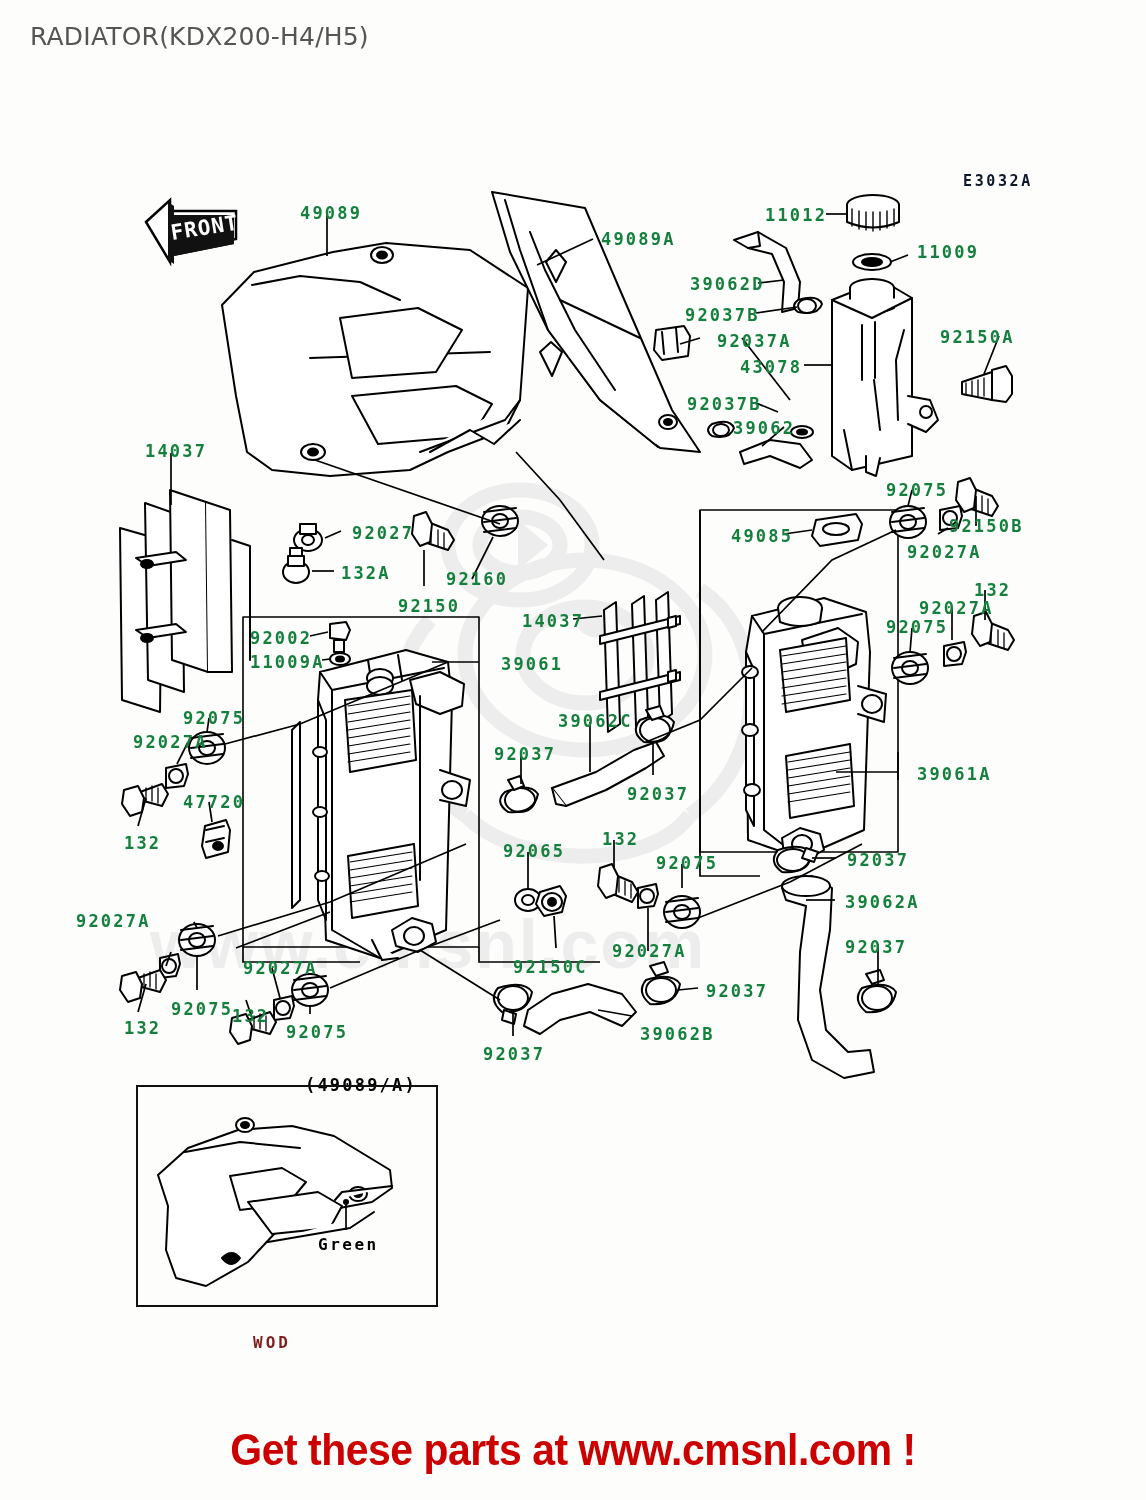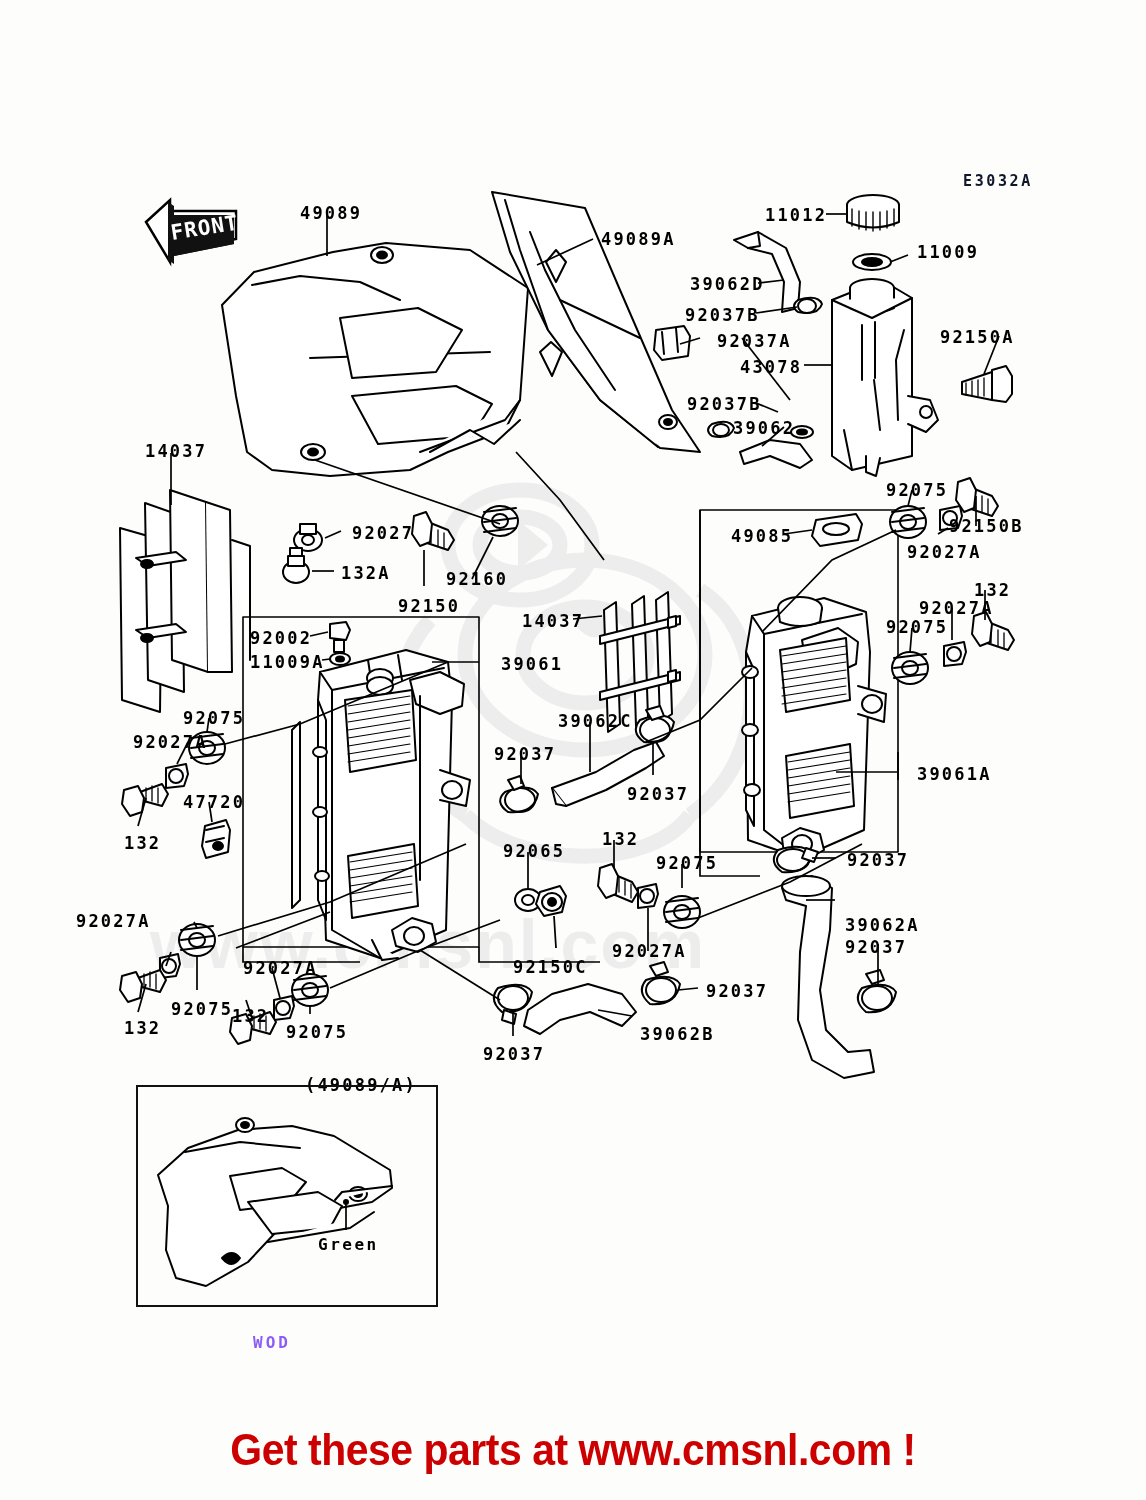--- a/index.html
+++ b/index.html
@@ -12,54 +12,55 @@
   
   .title{position:absolute;left:30px;top:22px;font-size:25px;color:#555;
          font-family:"DejaVu Sans",sans-serif;letter-spacing:.2px;}
 
   
   .diagcode{position:absolute;left:963px;top:172px;font-size:15px;color:#0f172a;
             letter-spacing:2.6px;font-family:"DejaVu Sans Mono",monospace;font-weight:600;}
 
   
   .lbl{position:absolute;font-family:"DejaVu Sans Mono",monospace;
-       font-size:17px;font-weight:600;color:#000000;letter-spacing:2.2px;white-space:nowrap;}
+       font-size:17px;font-weight:600;color:#15803d;letter-spacing:2.2px;white-space:nowrap;}
 
   
   .wm{position:absolute;pointer-events:none;user-select:none;}
   #wm-logo{left:370px;top:470px;width:430px;height:430px;opacity:1;}
   #wm-text{left:150px;top:905px;font-size:68px;font-weight:bold;color:#ededed;
            font-family:"Liberation Sans",sans-serif;letter-spacing:2px;white-space:nowrap;}
 
   
   .inset{position:absolute;left:136px;top:1085px;width:298px;height:218px;
          border:2.5px solid #111;background:transparent;}
   .inset-cap{position:absolute;left:303px;top:1085px;font-size:17px;font-weight:600;
              letter-spacing:2.2px;font-family:"DejaVu Sans Mono",monospace;color:#000;
              background:#fdfdfb;padding:0 2px;transform:translateY(-10px);}
   .wod{position:absolute;left:253px;top:1333px;font-size:16px;font-weight:600;
-       letter-spacing:3px;font-family:"DejaVu Sans Mono",monospace;color:#8b5cf6;}
+       letter-spacing:3px;font-family:"DejaVu Sans Mono",monospace;color:#7f1d1d;}
   .greenlbl{position:absolute;left:318px;top:1235px;font-size:16px;font-weight:600;
             letter-spacing:2.5px;font-family:"DejaVu Sans Mono",monospace;color:#000;}
 
   
   #front-arrow{position:absolute;left:138px;top:192px;width:104px;height:78px;}
 
   
   .footer{position:absolute;left:0;top:1425px;width:1146px;text-align:center;
           font-family:"Liberation Sans",sans-serif;font-weight:bold;font-size:44px;
           color:#cc0000;letter-spacing:-0.5px;transform:scaleX(0.93);}
 
   .art{position:absolute;left:0;top:0;width:1146px;height:1500px;pointer-events:none;}
 </style>
 </head>
 <body>
 
 <div id="page">
 
+  <div class="title">RADIATOR(KDX200-H4/H5)</div>
 
   <div class="diagcode">E3032A</div>
 
   <svg class="wm" id="wm-logo" viewBox="0 0 430 430">
     <g fill="none" stroke="#ededed" stroke-width="15">
       <ellipse cx="150" cy="75" rx="72" ry="55"></ellipse>
       <ellipse cx="150" cy="75" rx="40" ry="28"></ellipse>
       <ellipse cx="215" cy="185" rx="120" ry="95"></ellipse>
       <ellipse cx="215" cy="185" rx="62" ry="48"></ellipse>
       <path d="M60 150 C10 205 20 300 95 345"></path>
@@ -467,21 +468,21 @@
       <div class="lbl" style="left: 501px; top: 654px;">39061</div>
       <div class="lbl" style="left: 183px; top: 708px;">92075</div>
       <div class="lbl" style="left: 133px; top: 732px;">92027A</div>
       <div class="lbl" style="left: 558px; top: 711px;">39062C</div>
       <div class="lbl" style="left: 494px; top: 744px;">92037</div>
       <div class="lbl" style="left: 627px; top: 784px;">92037</div>
       <div class="lbl" style="left: 183px; top: 792px;">47720</div>
       <div class="lbl" style="left: 124px; top: 833px;">132</div>
       <div class="lbl" style="left: 917px; top: 764px;">39061A</div>
       <div class="lbl" style="left: 847px; top: 850px;">92037</div>
-      <div class="lbl" style="left: 845px; top: 892px; margin-top: 23px;">39062A</div>
+      <div class="lbl" style="left: 845px; top: 892px;">39062A</div>
       <div class="lbl" style="left: 503px; top: 841px;">92065</div>
       <div class="lbl" style="left: 602px; top: 829px;">132</div>
       <div class="lbl" style="left: 656px; top: 853px;">92075</div>
       <div class="lbl" style="left: 76px; top: 911px;">92027A</div>
       <div class="lbl" style="left: 171px; top: 999px;">92075</div>
       <div class="lbl" style="left: 124px; top: 1018px;">132</div>
       <div class="lbl" style="left: 243px; top: 958px;">92027A</div>
       <div class="lbl" style="left: 232px; top: 1006px;">132</div>
       <div class="lbl" style="left: 286px; top: 1022px;">92075</div>
       <div class="lbl" style="left: 612px; top: 941px;">92027A</div>

